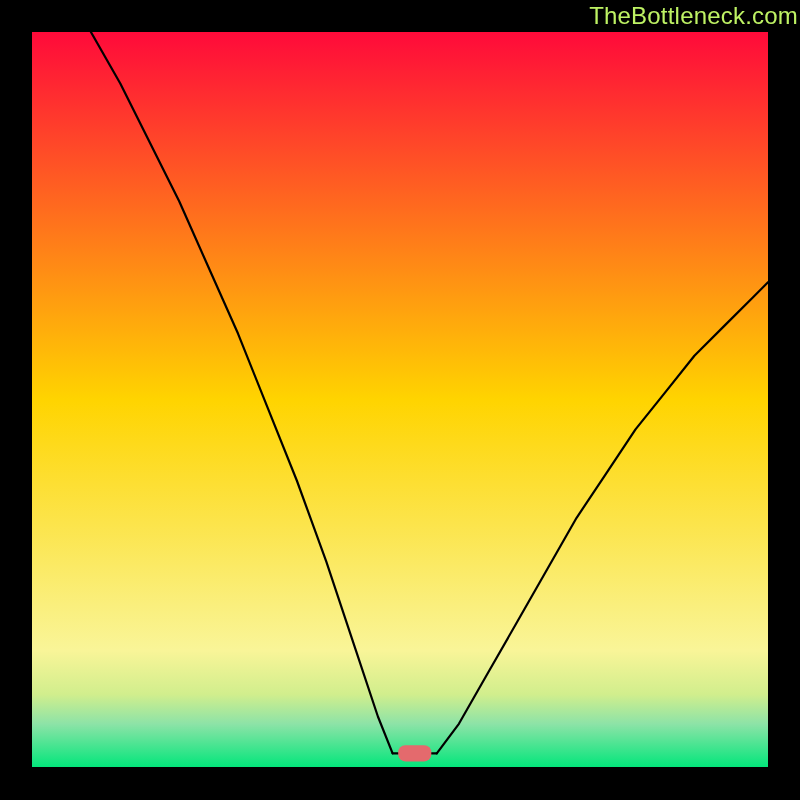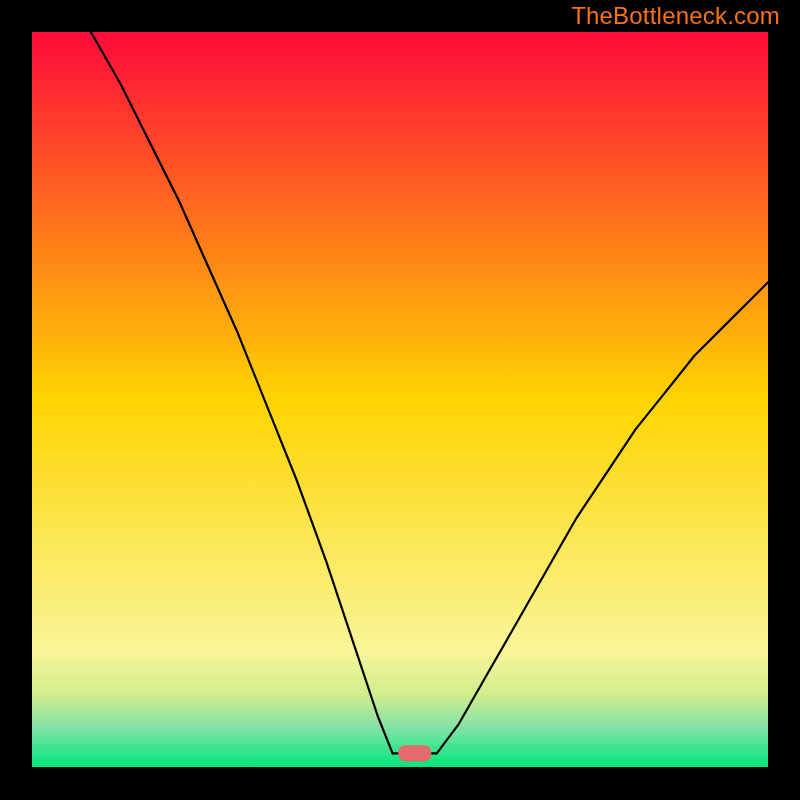--- a/index.html
+++ b/index.html
@@ -13,22 +13,22 @@
   }
   .frame {
     position: relative;
     width: 800px;
     height: 800px;
     background: #000;
   }
   .watermark {
     position: absolute;
     top: 2px;
-    right: 20px;
-    color: #f97316;
+    right: 2px;
+    color: #bef264;
     font-size: 24px;
     font-weight: 500;
     letter-spacing: 0.2px;
     z-index: 10;
   }
   .plot-area {
     position: absolute;
     left: 32px;
     top: 32px;
     width: 736px;

